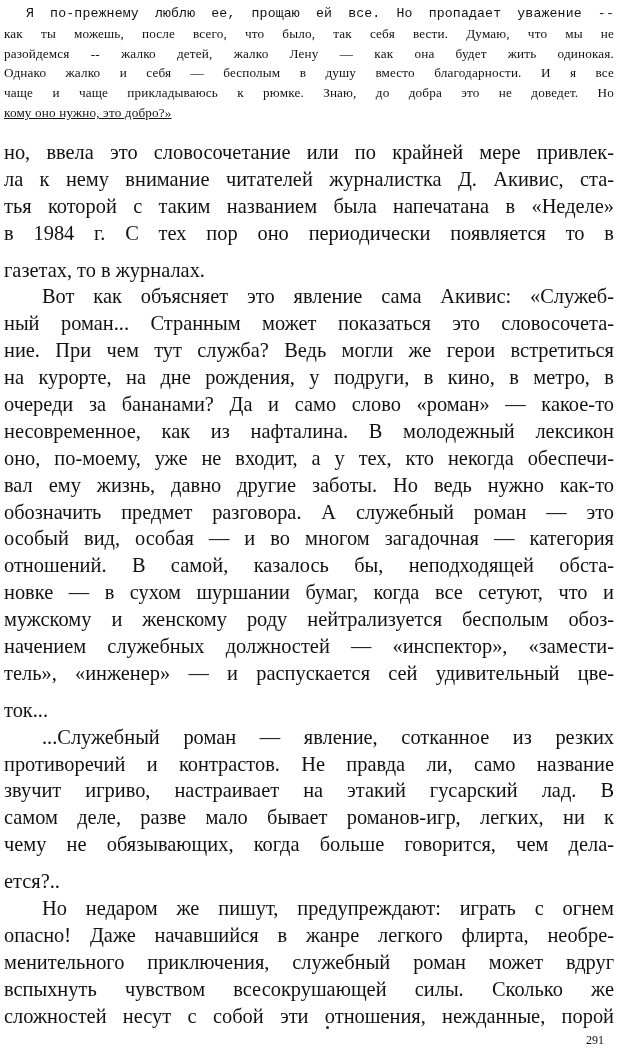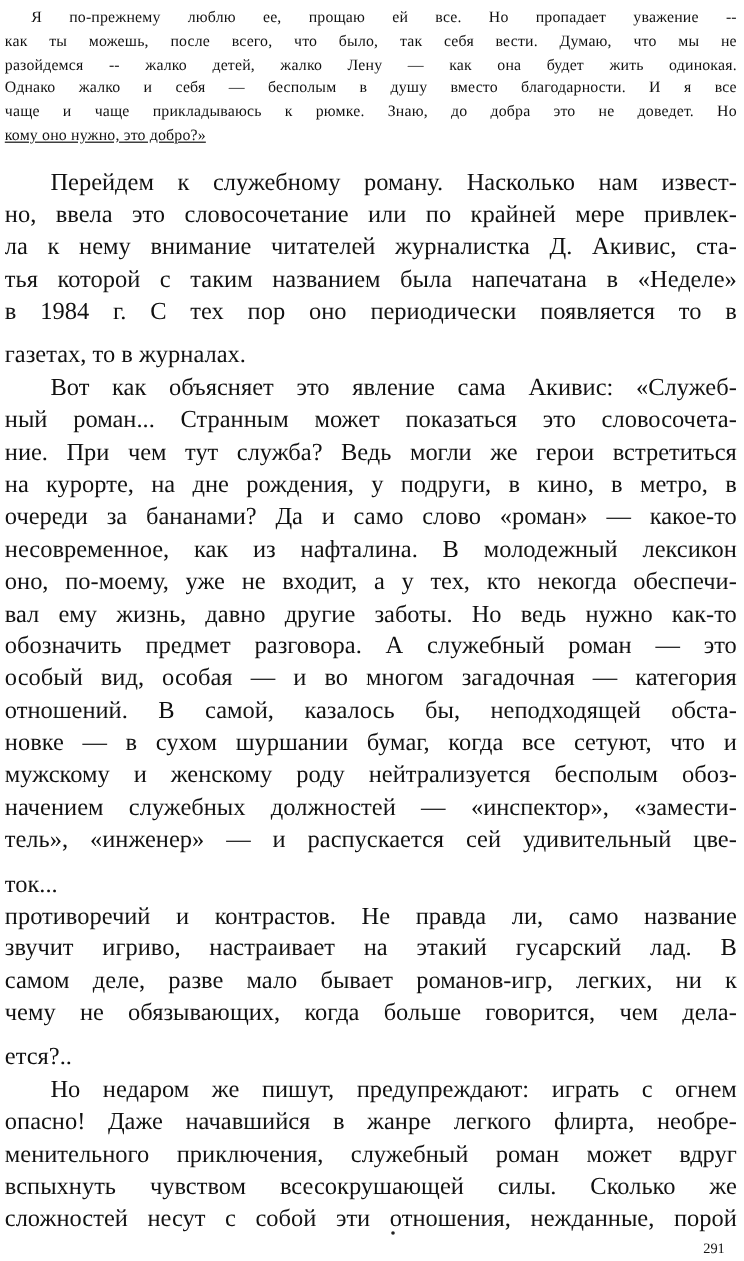--- a/index.html
+++ b/index.html
@@ -57,20 +57,21 @@
     }
     .body-line.last {
       text-align-last: left;
       margin-top: 10px;
     }
     .indent {
       padding-left: 38px;
     }
     .quote-line.indent {
       padding-left: 22px;
+      font-family: Liberation Mono, monospace;
     }
     .dot-mark {
       position: absolute;
       left: 326px;
       top: 1026px;
       width: 3px;
       height: 3px;
       border-radius: 50%;
       background: #222;
     }
@@ -91,21 +92,20 @@
     <div class="quote-line indent">Я по-прежнему люблю ее, прощаю ей все. Но пропадает уважение --</div>
     <div class="quote-line">как ты можешь, после всего, что было, так себя вести. Думаю, что мы не</div>
     <div class="quote-line">разойдемся -- жалко детей, жалко Лену — как она будет жить одинокая.</div>
     <div class="quote-line">Однако жалко и себя — бесполым в душу вместо благодарности. И я все</div>
     <div class="quote-line">чаще и чаще прикладываюсь к рюмке. Знаю, до добра это не доведет. Но</div>
     <div class="quote-line last">кому оно нужно, это добро?»</div>
   </div>
 
   <div class="body-block">
     <div>
-      <div class="body-line indent">Перейдем к служебному роману. Насколько нам извест-</div>
       <div class="body-line">но, ввела это словосочетание или по крайней мере привлек-</div>
       <div class="body-line">ла к нему внимание читателей журналистка Д. Акивис, ста-</div>
       <div class="body-line">тья которой с таким названием была напечатана в «Неделе»</div>
       <div class="body-line">в 1984 г. С тех пор оно периодически появляется то в</div>
       <div class="body-line last">газетах, то в журналах.</div>
     </div>
 
     <div>
       <div class="body-line indent">Вот как объясняет это явление сама Акивис: «Служеб-</div>
       <div class="body-line">ный роман... Странным может показаться это словосочета-</div>
@@ -119,20 +119,21 @@
       <div class="body-line">особый вид, особая — и во многом загадочная — категория</div>
       <div class="body-line">отношений. В самой, казалось бы, неподходящей обста-</div>
       <div class="body-line">новке — в сухом шуршании бумаг, когда все сетуют, что и</div>
       <div class="body-line">мужскому и женскому роду нейтрализуется бесполым обоз-</div>
       <div class="body-line">начением служебных должностей — «инспектор», «замести-</div>
       <div class="body-line">тель», «инженер» — и распускается сей удивительный цве-</div>
       <div class="body-line last">ток...</div>
     </div>
 
     <div>
+      <div class="body-line indent">...Служебный роман — явление, сотканное из резких</div>
       <div class="body-line">противоречий и контрастов. Не правда ли, само название</div>
       <div class="body-line">звучит игриво, настраивает на этакий гусарский лад. В</div>
       <div class="body-line">самом деле, разве мало бывает романов-игр, легких, ни к</div>
       <div class="body-line">чему не обязывающих, когда больше говорится, чем дела-</div>
       <div class="body-line last">ется?..</div>
     </div>
 
     <div>
       <div class="body-line indent">Но недаром же пишут, предупреждают: играть с огнем</div>
       <div class="body-line">опасно! Даже начавшийся в жанре легкого флирта, необре-</div>

